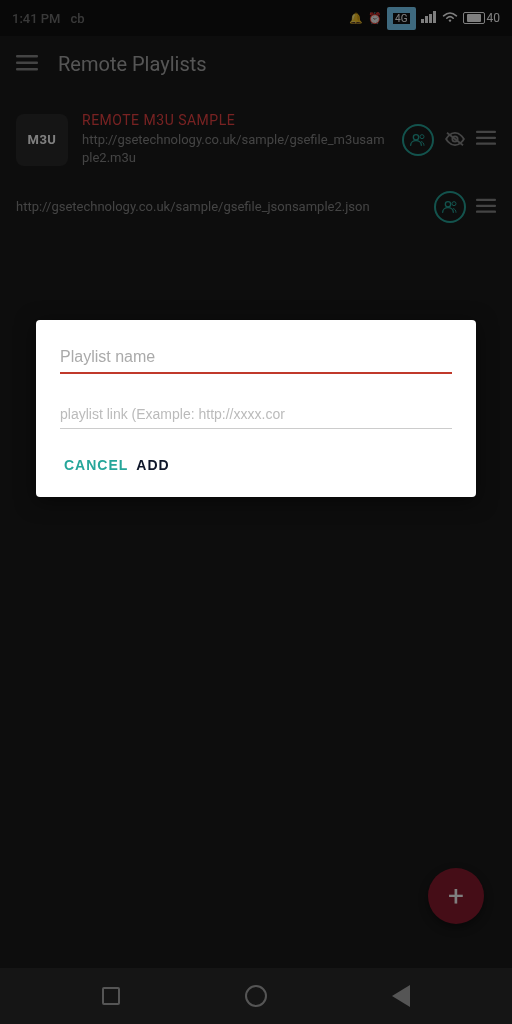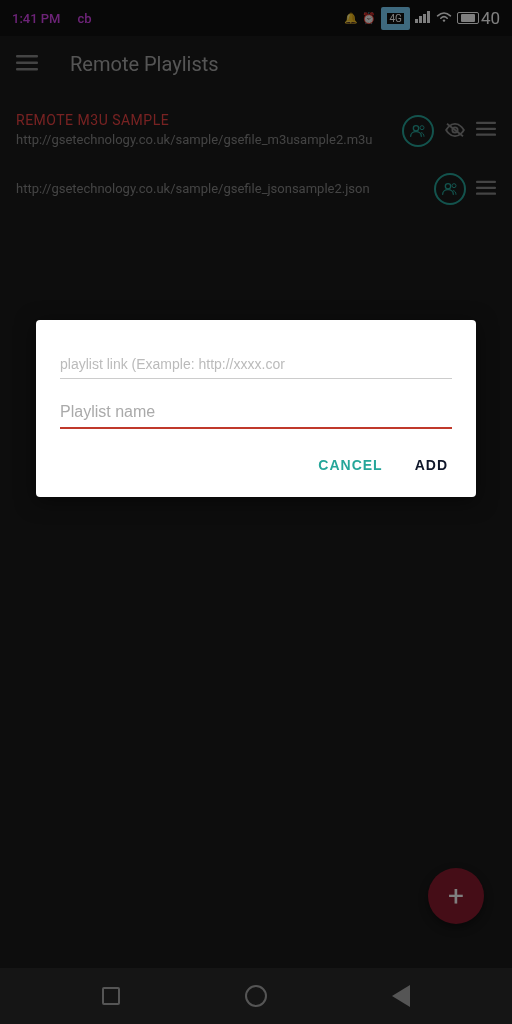--- a/index.html
+++ b/index.html
@@ -17,45 +17,45 @@
     
     .status-bar {
       height: 36px;
       background: #111;
       display: flex;
       align-items: center;
       justify-content: space-between;
       padding: 0 12px;
     }
     .status-left {
-      color: #d946ef;
+      color: #737373;
       font-size: 13px;
       font-weight: 500;
       display: flex;
       align-items: flex-end;
-      gap: 17px;
+      gap: 10px;
     }
     .status-right {
       display: flex;
       align-items: center;
       gap: 5px;
     }
     .status-icon {
       color: #fff;
       font-size: 11px;
     }
 
     
     .app-bar {
       height: 56px;
       background: #1a1a1a;
       display: flex;
       align-items: center;
       padding: 0 16px;
-      gap: 32px;
+      gap: 20px;
     }
     .hamburger-icon {
       color: #888;
       font-size: 20px;
       cursor: pointer;
     }
     .app-title {
       color: #aaa;
       font-size: 20px;
       font-weight: 400;
@@ -180,22 +180,20 @@
       color: #999;
       font-size: 14px;
     }
     .dialog-input.link-input::placeholder {
       color: #bbb;
       font-size: 14px;
     }
 
     .dialog-actions {
       display: flex;
-      justify-content: flex-end;
-      gap: 24px;
       margin-top: 8px;
     }
 
     .dialog-btn {
       background: none;
       border: none;
       font-size: 14px;
       font-weight: 700;
       letter-spacing: 1px;
       cursor: pointer;
@@ -290,21 +288,21 @@
     </span>
 
     <span class="status-icon">
       <svg width="16" height="12" viewBox="0 0 20 15">
         <path d="M10 12 L10 12" stroke="#fff" stroke-width="3" stroke-linecap="round"></path>
         <path d="M6 9 Q10 5 14 9" stroke="#fff" stroke-width="2" fill="none" stroke-linecap="round"></path>
         <path d="M2 6 Q10 -1 18 6" stroke="#fff" stroke-width="2" fill="none" stroke-linecap="round"></path>
       </svg>
     </span>
 
-    <span class="status-icon" style="display:flex;align-items:center;font-size:17px;">
+    <span class="status-icon" style="display:flex;align-items:center;font-size:12px;">
       <span style="border:1px solid #fff;border-radius:2px;padding:1px 3px;display:flex;align-items:center;gap:1px;">
         <span style="background:#fff;height:8px;width:14px;display:inline-block;border-radius:1px;"></span>
       </span>
       <span style="margin-left:2px;">40</span>
     </span>
   </div>
 </div>
 
 <div class="app-bar">
   <div class="hamburger-icon">
@@ -313,20 +311,23 @@
       <rect y="6.5" width="22" height="2.5" rx="1" fill="#888"></rect>
       <rect y="13" width="22" height="2.5" rx="1" fill="#888"></rect>
     </svg>
   </div>
   <span class="app-title">Remote Playlists</span>
 </div>
 
 <div class="playlist-list">
 
   <div class="playlist-item">
+    <div class="playlist-badge">
+      <span>M3U</span>
+    </div>
     <div class="playlist-info">
       <div class="playlist-name">REMOTE M3U SAMPLE</div>
       <div class="playlist-url">http://gsetechnology.co.uk/sample/gsefile_m3usample2.m3u</div>
     </div>
     <div class="playlist-actions">
       <div class="action-icon teal">
         <svg width="16" height="14" viewBox="0 0 24 20" fill="none">
           <circle cx="9" cy="6" r="4" stroke="#26a69a" stroke-width="2"></circle>
           <path d="M1 18c0-4 3.6-7 8-7s8 3 8 7" stroke="#26a69a" stroke-width="2" stroke-linecap="round"></path>
           <circle cx="18" cy="5" r="3" stroke="#26a69a" stroke-width="1.5"></circle>
@@ -372,25 +373,25 @@
       </div>
     </div>
   </div>
 
 </div>
 
 <div class="dialog-overlay">
   <div class="dialog">
 
     <div class="dialog-input-group">
+      <input class="dialog-input" type="text" placeholder="Playlist name" style="">
+    </div>
+
+    <div class="dialog-input-group">
       <input class="dialog-input link-input" type="text" placeholder="playlist link (Example: http://xxxx.cor" style="">
-    </div>
-
-    <div class="dialog-input-group">
-      <input class="dialog-input" type="text" placeholder="Playlist name" style="">
     </div>
 
     <div class="dialog-actions">
       <button class="dialog-btn cancel">CANCEL</button>
       <button class="dialog-btn add">ADD</button>
     </div>
   </div>
 </div>
 
 <div class="fab">

